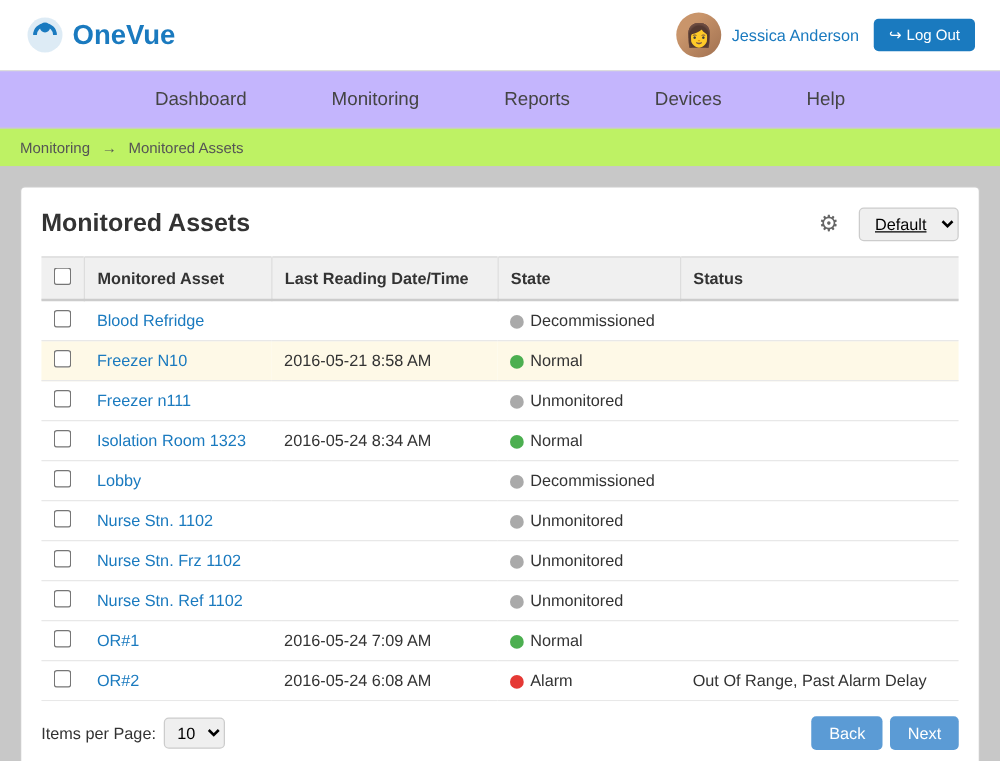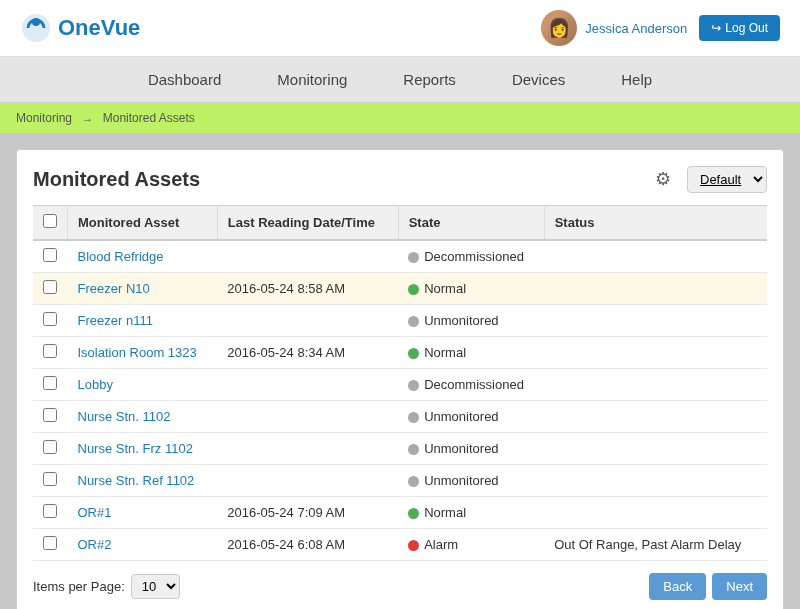--- a/index.html
+++ b/index.html
@@ -56,24 +56,24 @@
       border-radius: 4px;
       cursor: pointer;
       font-size: 12px;
       display: flex;
       align-items: center;
       gap: 4px;
     }
 
     
     .nav {
-      background: #e5e5e5;
+      background: #c4b5fd;
       display: flex;
       justify-content: center;
-      gap: 0;
+      gap: 12px;
       border-bottom: 1px solid #ccc;
     }
     .nav-item {
       padding: 14px 28px;
       cursor: pointer;
       font-size: 15px;
       color: #444;
       font-weight: normal;
     }
 
@@ -286,21 +286,21 @@
         <tr>
               <td class="cb-cell"><input type="checkbox" style=""></td>
               <td><a href="#" class="link">Blood Refridge</a></td>
               <td></td>
               <td><span class="status-dot dot-gray"></span><span class="state-text">Decommissioned</span></td>
               <td></td>
             </tr>
             <tr class="row-highlighted">
               <td class="cb-cell"><input type="checkbox" style=""></td>
               <td><a href="#" class="link">Freezer N10</a></td>
-              <td>2016-05-24 8:58 AM</td>
+              <td>2016-05-21 8:58 AM</td>
               <td><span class="status-dot dot-green"></span><span class="state-text">Normal</span></td>
               <td></td>
             </tr>
             <tr>
               <td class="cb-cell"><input type="checkbox" style=""></td>
               <td><a href="#" class="link">Freezer n111</a></td>
               <td></td>
               <td><span class="status-dot dot-gray"></span><span class="state-text">Unmonitored</span></td>
               <td></td>
             </tr>

